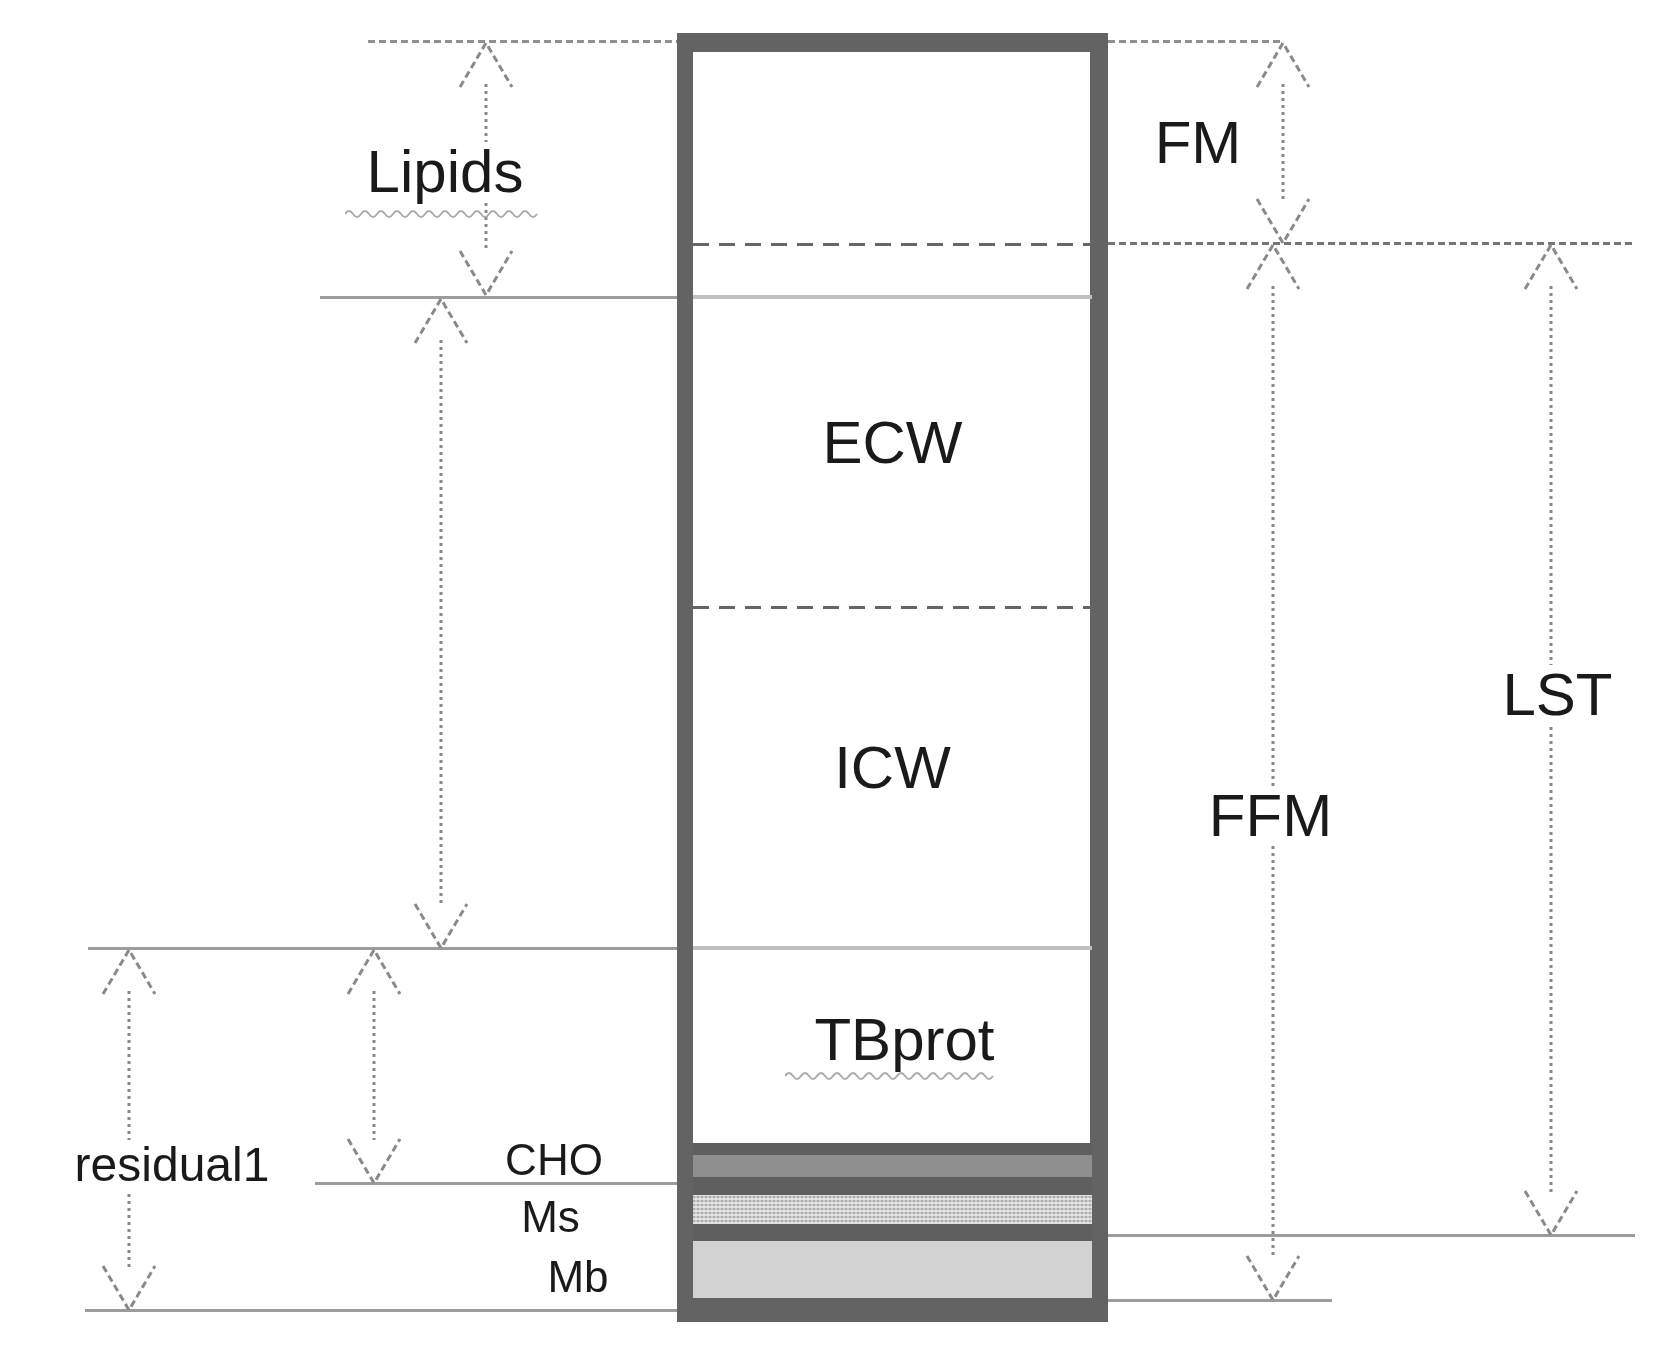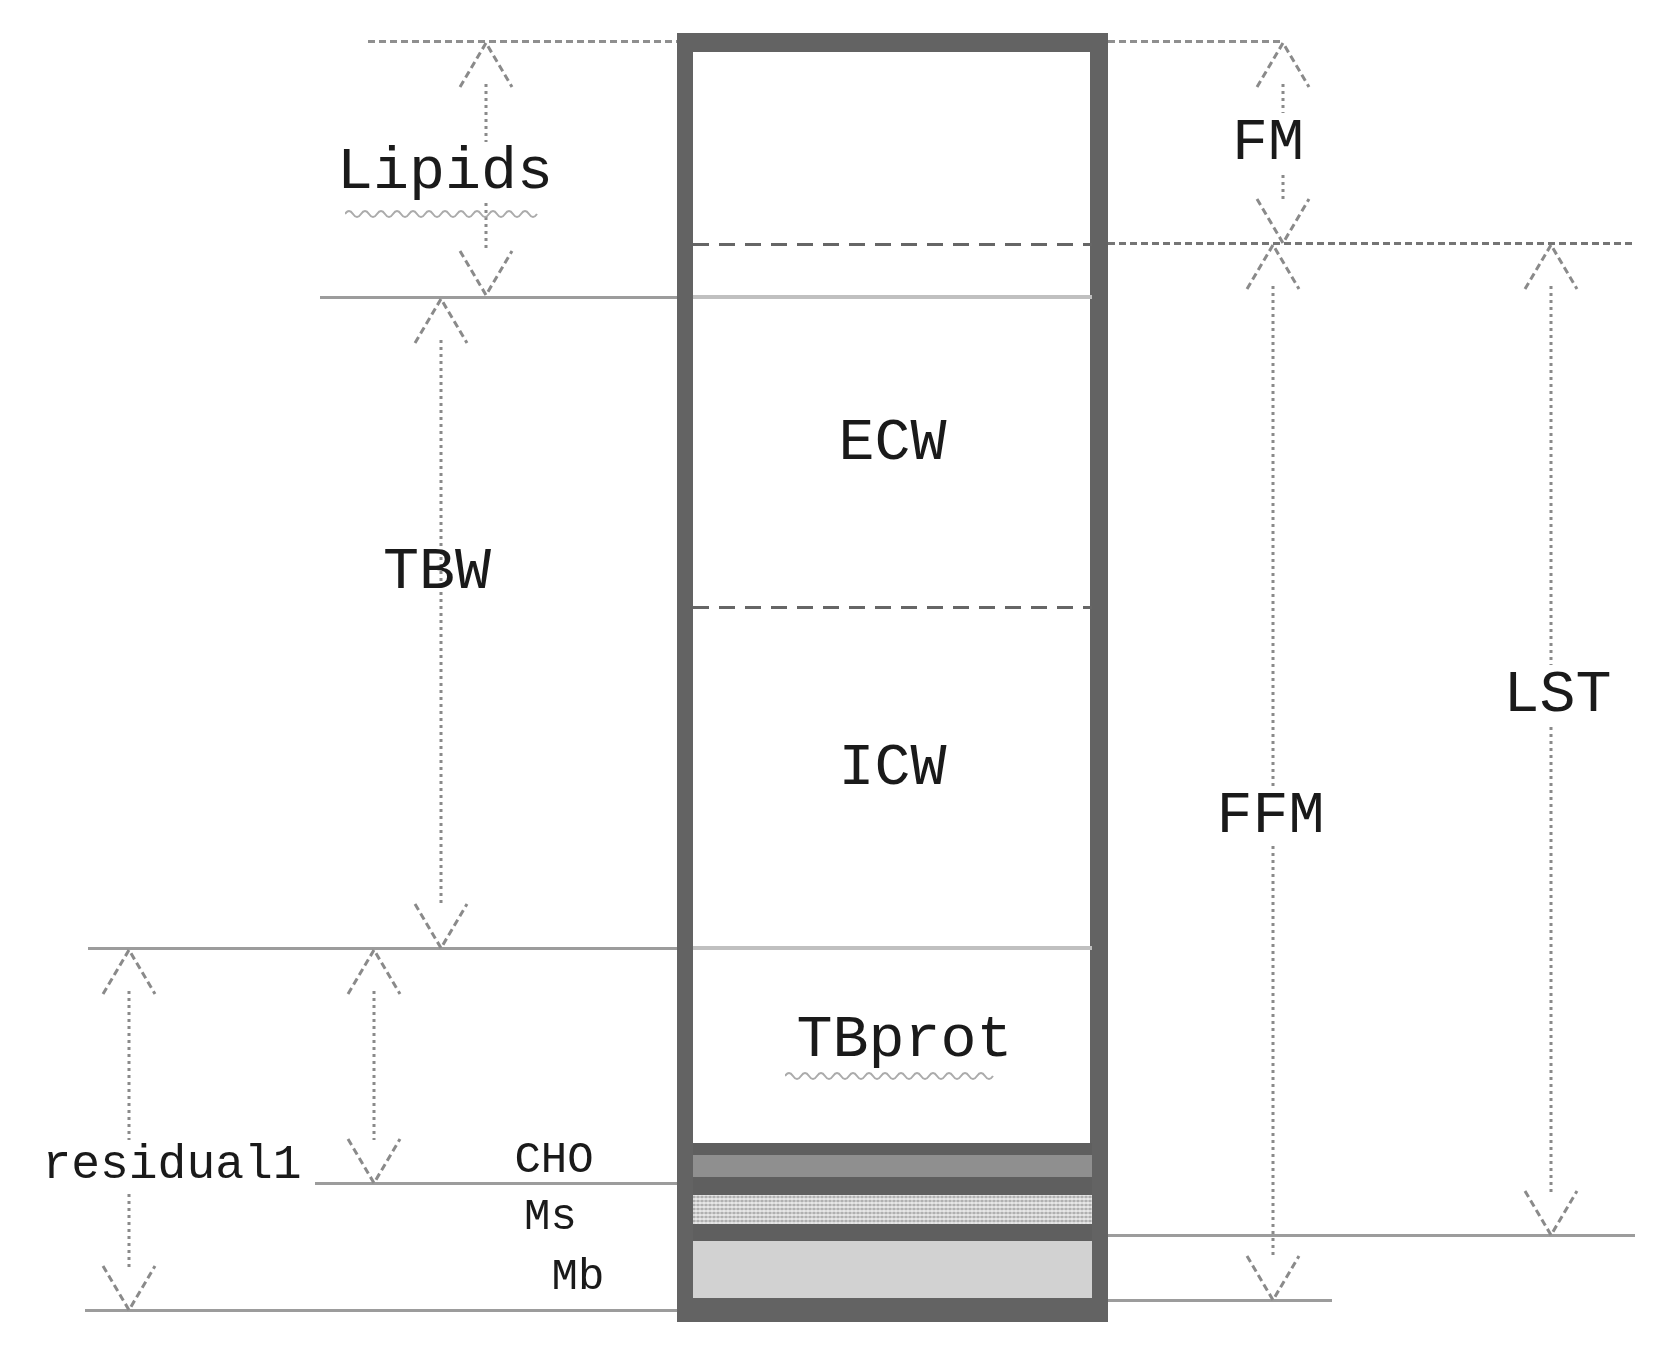--- a/index.html
+++ b/index.html
@@ -18,21 +18,21 @@
   .dline{height:3px;background:repeating-linear-gradient(90deg,#8f8f8f 0 7px,rgba(0,0,0,0) 7px 11px);}
   .dline.solid{background:#9c9c9c;}
   .dline.dark{background:repeating-linear-gradient(90deg,#757575 0 7px,rgba(0,0,0,0) 7px 11px);}
   .inline-light{height:4px;background:#c0c0c0;}
   .bigdash{height:3px;background:repeating-linear-gradient(90deg,#666666 0 16px,rgba(0,0,0,0) 16px 26px);}
   
   .band{left:693px;width:399px;}
   .band.dark{background:#5f5f5f;}
   
   .lbl{display:flex;align-items:center;justify-content:center;text-align:center;
-       line-height:1.0;white-space:nowrap;font-family:Liberation Mono, monospace;}
+       line-height:1.0;white-space:nowrap;}
   .big{font-size:60px;}
   .mid{font-size:48px;}
   .small{font-size:44px;margin-left:8px;}
   .whitebg{background:#ffffff;}
   .z1{z-index:1}.z2{z-index:2}.z3{z-index:3}
   svg.arr line, svg.arr path{stroke:#8a8a8a;fill:none;}
   svg.arr line{stroke-width:3;stroke-dasharray:3 4;}
   svg.arr path{stroke-width:3;stroke-dasharray:7 4;}
   svg.wavy path{stroke:#ababab;stroke-width:2;fill:none;}
 </style>
@@ -109,32 +109,31 @@
     <line x1="30" y1="44" x2="30" y2="950"></line>
     <path d="M4 47 L30 3 L56 47"></path>
     <path d="M4 949 L30 993 L56 949"></path>
   </svg>
 
   <div class="abs lbl big whitebg z3" style="left:345px;top:142px;width:200px;height:60px;">Lipids</div>
   <svg class="abs wavy z3" style="left:345px;top:208px;" width="200" height="10" viewBox="0 0 200 10" preserveAspectRatio="none">
     <path d="M0 6 q4 -6 8 0 t8 0 t8 0 t8 0 t8 0 t8 0 t8 0 t8 0 t8 0 t8 0 t8 0 t8 0 t8 0 t8 0 t8 0 t8 0 t8 0 t8 0 t8 0 t8 0 t8 0 t8 0 t8 0 t8 0"></path>
   </svg>
 
-  <div class="abs lbl big z3" style="left:347px;top:542px;width:180px;height:60px;">TBW</div>
 
   <div class="abs lbl mid whitebg z3" style="left:23px;top:1140px;width:210px;height:50px;margin-left:44px;">residual1</div>
 
   <div class="abs lbl small z3" style="left:490px;top:1138px;width:112px;height:44px;">CHO</div>
   <div class="abs lbl small z3" style="left:490px;top:1195px;width:105px;height:44px;text-align:center;">Ms</div>
   <div class="abs lbl small z3" style="left:516px;top:1255px;width:108px;height:44px;">Mb</div>
 
   <div class="abs lbl big z3" style="left:693px;top:738px;width:399px;height:60px;">ICW</div>
   <div class="abs lbl big z3" style="left:693px;top:413px;width:399px;height:60px;">ECW</div>
   <div class="abs lbl big z3" style="left:693px;top:1010px;width:399px;height:60px;padding-left:12px;">TBprot</div>
   <svg class="abs wavy z3" style="left:785px;top:1070px;" width="212" height="10" viewBox="0 0 212 10" preserveAspectRatio="none">
     <path d="M0 6 q4 -6 8 0 t8 0 t8 0 t8 0 t8 0 t8 0 t8 0 t8 0 t8 0 t8 0 t8 0 t8 0 t8 0 t8 0 t8 0 t8 0 t8 0 t8 0 t8 0 t8 0 t8 0 t8 0 t8 0 t8 0 t8 0 t8 0"></path>
   </svg>
 
-  <div class="abs lbl big whitebg z3" style="left:1218px;top:113px;width:100px;height:60px;">FM</div>
+  <div class="abs lbl big whitebg z3" style="left:1148px;top:113px;width:100px;height:60px;">FM</div>
   <div class="abs lbl big whitebg z3" style="left:1203px;top:786px;width:135px;height:60px;">FFM</div>
   <div class="abs lbl big whitebg z3" style="left:1500px;top:665px;width:115px;height:60px;">LST</div>
 
 </div>
 
 </body></html>

